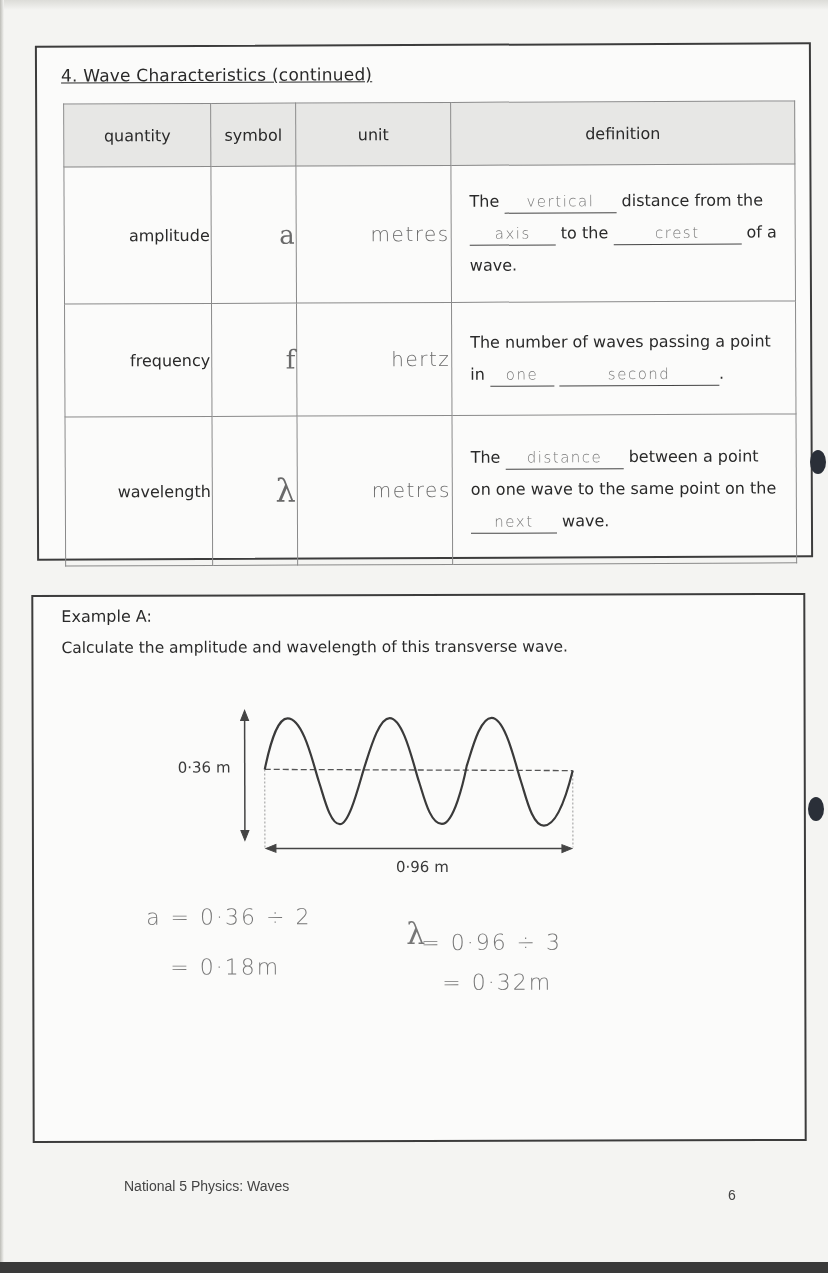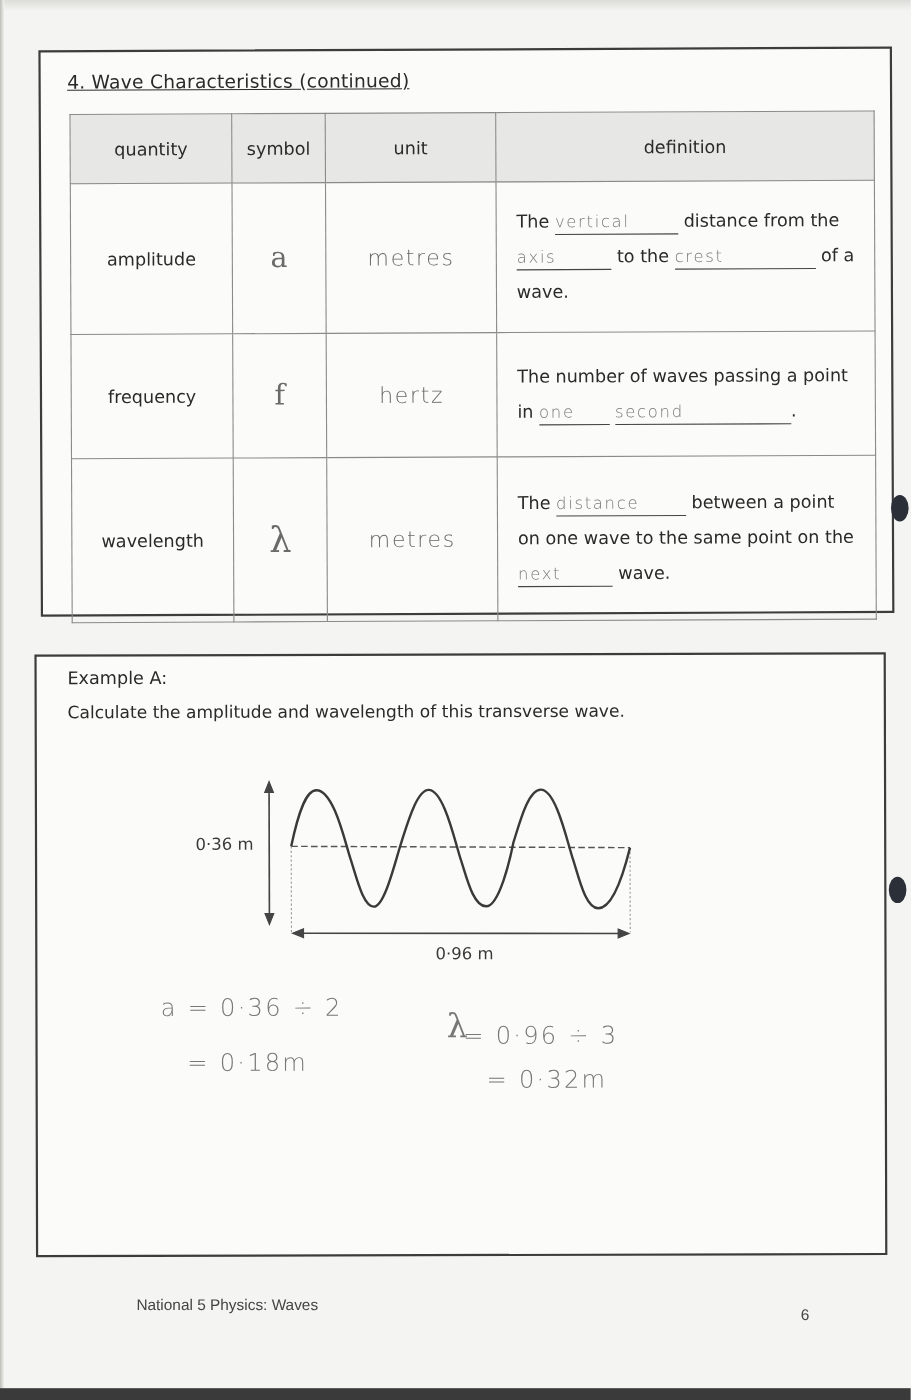--- a/index.html
+++ b/index.html
@@ -25,35 +25,35 @@
     font-size: 17px; text-decoration: underline; letter-spacing: 0.2px;
     font-family: "DejaVu Sans", sans-serif;
   }
 
   table.wave-table {
     position: absolute; left: 26px; top: 56px; width: 732px;
     border-collapse: collapse; font-size: 16px;
   }
   .wave-table th, .wave-table td { border: 1px solid #8a8a8a; }
   .wave-table th { background: #e7e7e5; height: 60px; font-weight: normal; text-align: center; }
-  .wave-table td { text-align: center; vertical-align: middle; }
+  .wave-table td { text-align: right; vertical-align: middle; }
   .col-q { width: 144px; }
   .col-s { width: 82px; }
   .col-u { width: 152px; }
   .row-amp td { height: 120px; }
   .row-freq td { height: 96px; }
   .row-wave td { height: 132px; }
 
   .hand { color: #6a6a6a; font-family: "DejaVu Sans", sans-serif; font-weight: 300; letter-spacing: 1.5px; margin-top: 40px; }
   .hand-sym { font-size: 26px; color: #6a6a6a; font-family: "DejaVu Serif", serif; }
   .hand-unit { font-size: 20px; }
 
   td.def { text-align: left; padding: 8px 14px 8px 18px; line-height: 32px; font-size: 16px; }
   .blank {
-    display: inline-block; border-bottom: 1px solid #444; 
+    display: inline-block; border-bottom: 1px solid #444; text-align: center;
     line-height: 22px; color: #777; font-size: 15px; letter-spacing: 1.5px;
     font-family: "DejaVu Sans", sans-serif; font-weight: 300;
   }
 
   .example-heading { position: absolute; left: 28px; top: 10px; font-size: 16px; }
   .example-prompt { position: absolute; left: 28px; top: 42px; font-size: 15.5px; }
 
   .diagram { position: absolute; left: 130px; top: 110px; width: 420px; height: 180px; }
   .dim-label { position: absolute; font-size: 15px; color: #3a3a3a; }
 

